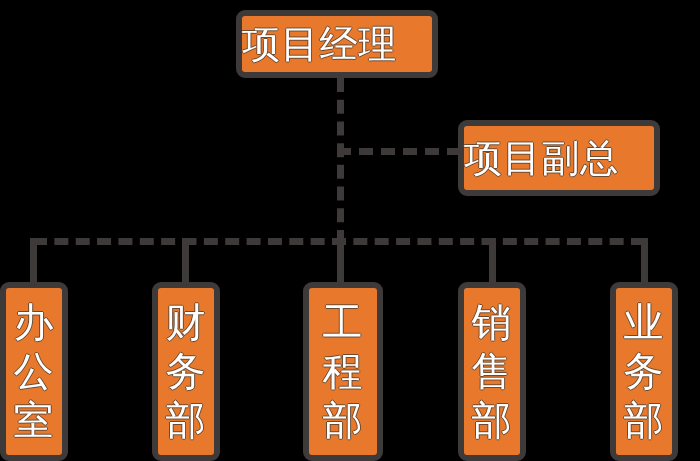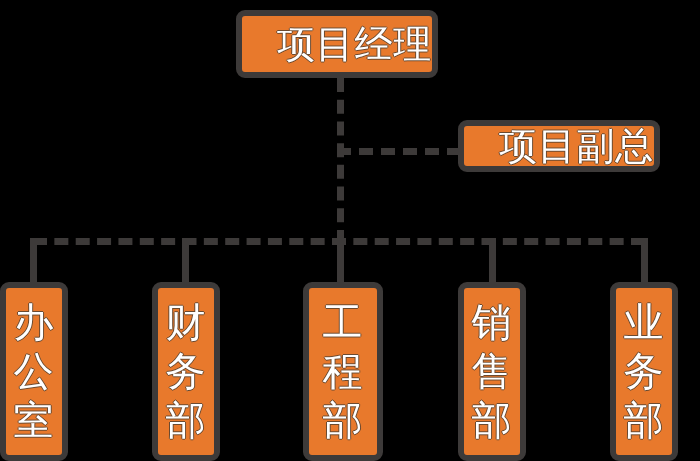--- a/index.html
+++ b/index.html
@@ -18,21 +18,21 @@
 
   
   .node {
     position: absolute;
     box-sizing: border-box;
     border: 6px solid #3d3a39;
     border-radius: 9px;
     background: #e8792c;
     display: flex;
     align-items: center;
-    justify-content: flex-end;
+    justify-content: flex-start;
     z-index: 5;
   }
   .node-label {
     color: #ffffff;
     font-weight: 400;
     line-height: 1.0;
     letter-spacing: 0.02em;
     white-space: pre;
     text-shadow:
        1px  0   0 #6b4a30,
@@ -92,21 +92,21 @@
   <div class="solid-v" style="left:30px; top:238px; height:46px;"></div>
   <div class="solid-v" style="left:182px; top:238px; height:46px;"></div>
   <div class="solid-v" style="left:337px; top:238px; height:46px;"></div>
   <div class="solid-v" style="left:489px; top:238px; height:46px;"></div>
   <div class="solid-v" style="left:641px; top:238px; height:46px;"></div>
 
   <div class="node node-h" style="left:236px; top:10px; width:202px; height:68px;">
     <span class="node-label">项目经理</span>
   </div>
 
-  <div class="node node-h" style="left:458px; top:120px; width:202px; height:52px;">
+  <div class="node node-h" style="left:458px; top:120px; width:202px; height:76px;">
     <span class="node-label">项目副总</span>
   </div>
 
   <div class="node node-v" style="left:0px; top:282px; width:68px; height:179px;">
     <span class="node-label">办
 公
 室</span>
   </div>
 
   <div class="node node-v" style="left:152px; top:282px; width:68px; height:179px;">

